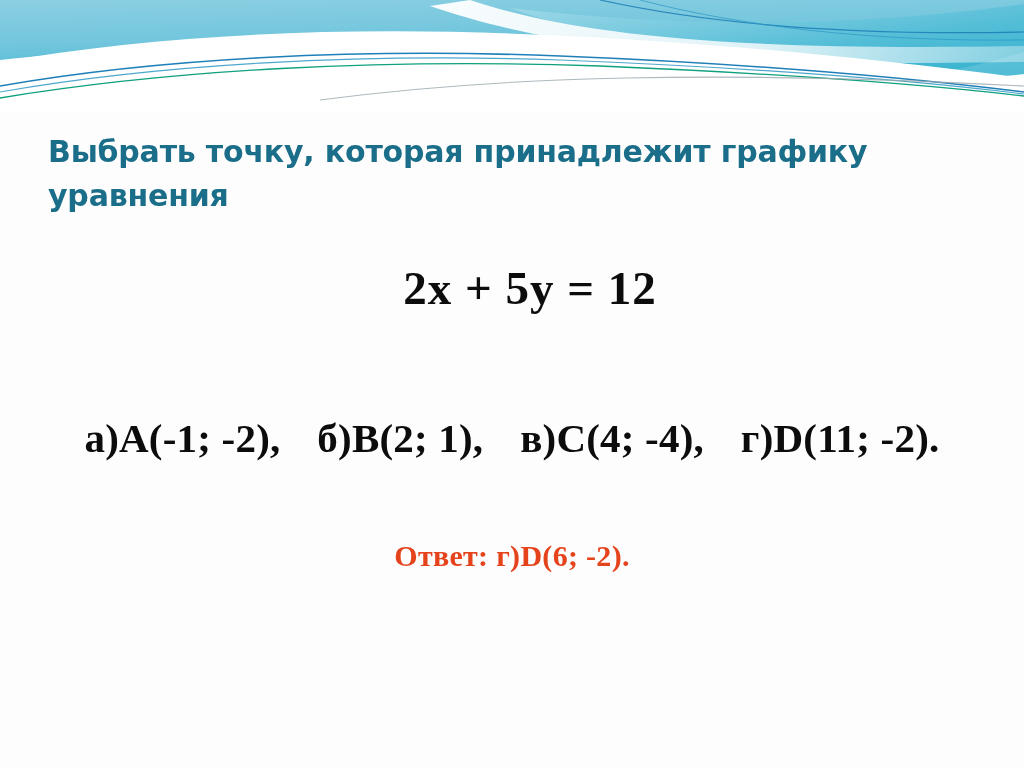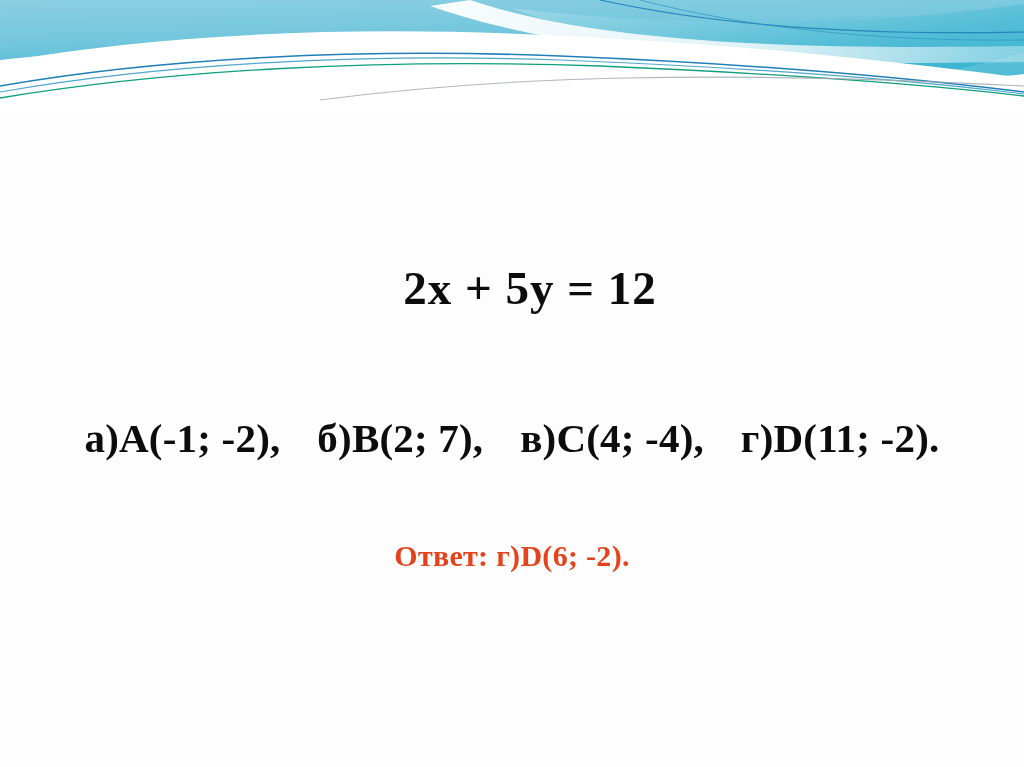--- a/index.html
+++ b/index.html
@@ -151,30 +151,34 @@
       <path d="M0,92 C160,64 360,53 560,60 C760,68 910,80 1024,94" fill="none" stroke="#2f98c4" stroke-width="1.2" opacity="0.85"></path>
       <path d="M0,98 C170,70 380,58 600,66 C790,74 920,84 1024,96" fill="none" stroke="#0fa07e" stroke-width="1.3"></path>
       <path d="M320,100 C500,76 720,70 1024,86" fill="none" stroke="#9aa6ad" stroke-width="1.1" opacity="0.8"></path>
       <path d="M600,0 C700,22 840,36 1024,32" fill="none" stroke="#1f7fb8" stroke-width="1.2" opacity="0.9"></path>
       <path d="M640,0 C740,26 870,42 1024,40" fill="none" stroke="#2f98c4" stroke-width="1.0" opacity="0.75"></path>
     </svg>
   </div>
 
   <div id="content">
 
+    <div id="title-block">
+      <div class="title-line">Выбрать точку, которая принадлежит графику</div>
+      <div class="title-line">уравнения</div>
+    </div>
 
     <div id="equation-block">
       <span id="equation-text">2x + 5y = 12</span>
     </div>
 
     <div id="choices-block">
       <span id="choices-text">
         <span>а)А(-1; -2),</span>
         <span class="choice-gap"></span>
-        <span>б)В(2; 7),</span>
+        <span>б)В(2; 1),</span>
         <span class="choice-gap"></span>
         <span>в)С(4; -4),</span>
         <span class="choice-gap"></span>
         <span>г)D(11; -2).</span>
       </span>
     </div>
 
     <div id="answer-block">
       <span id="answer-text">Ответ: г)D(6; -2).</span>
     </div>

